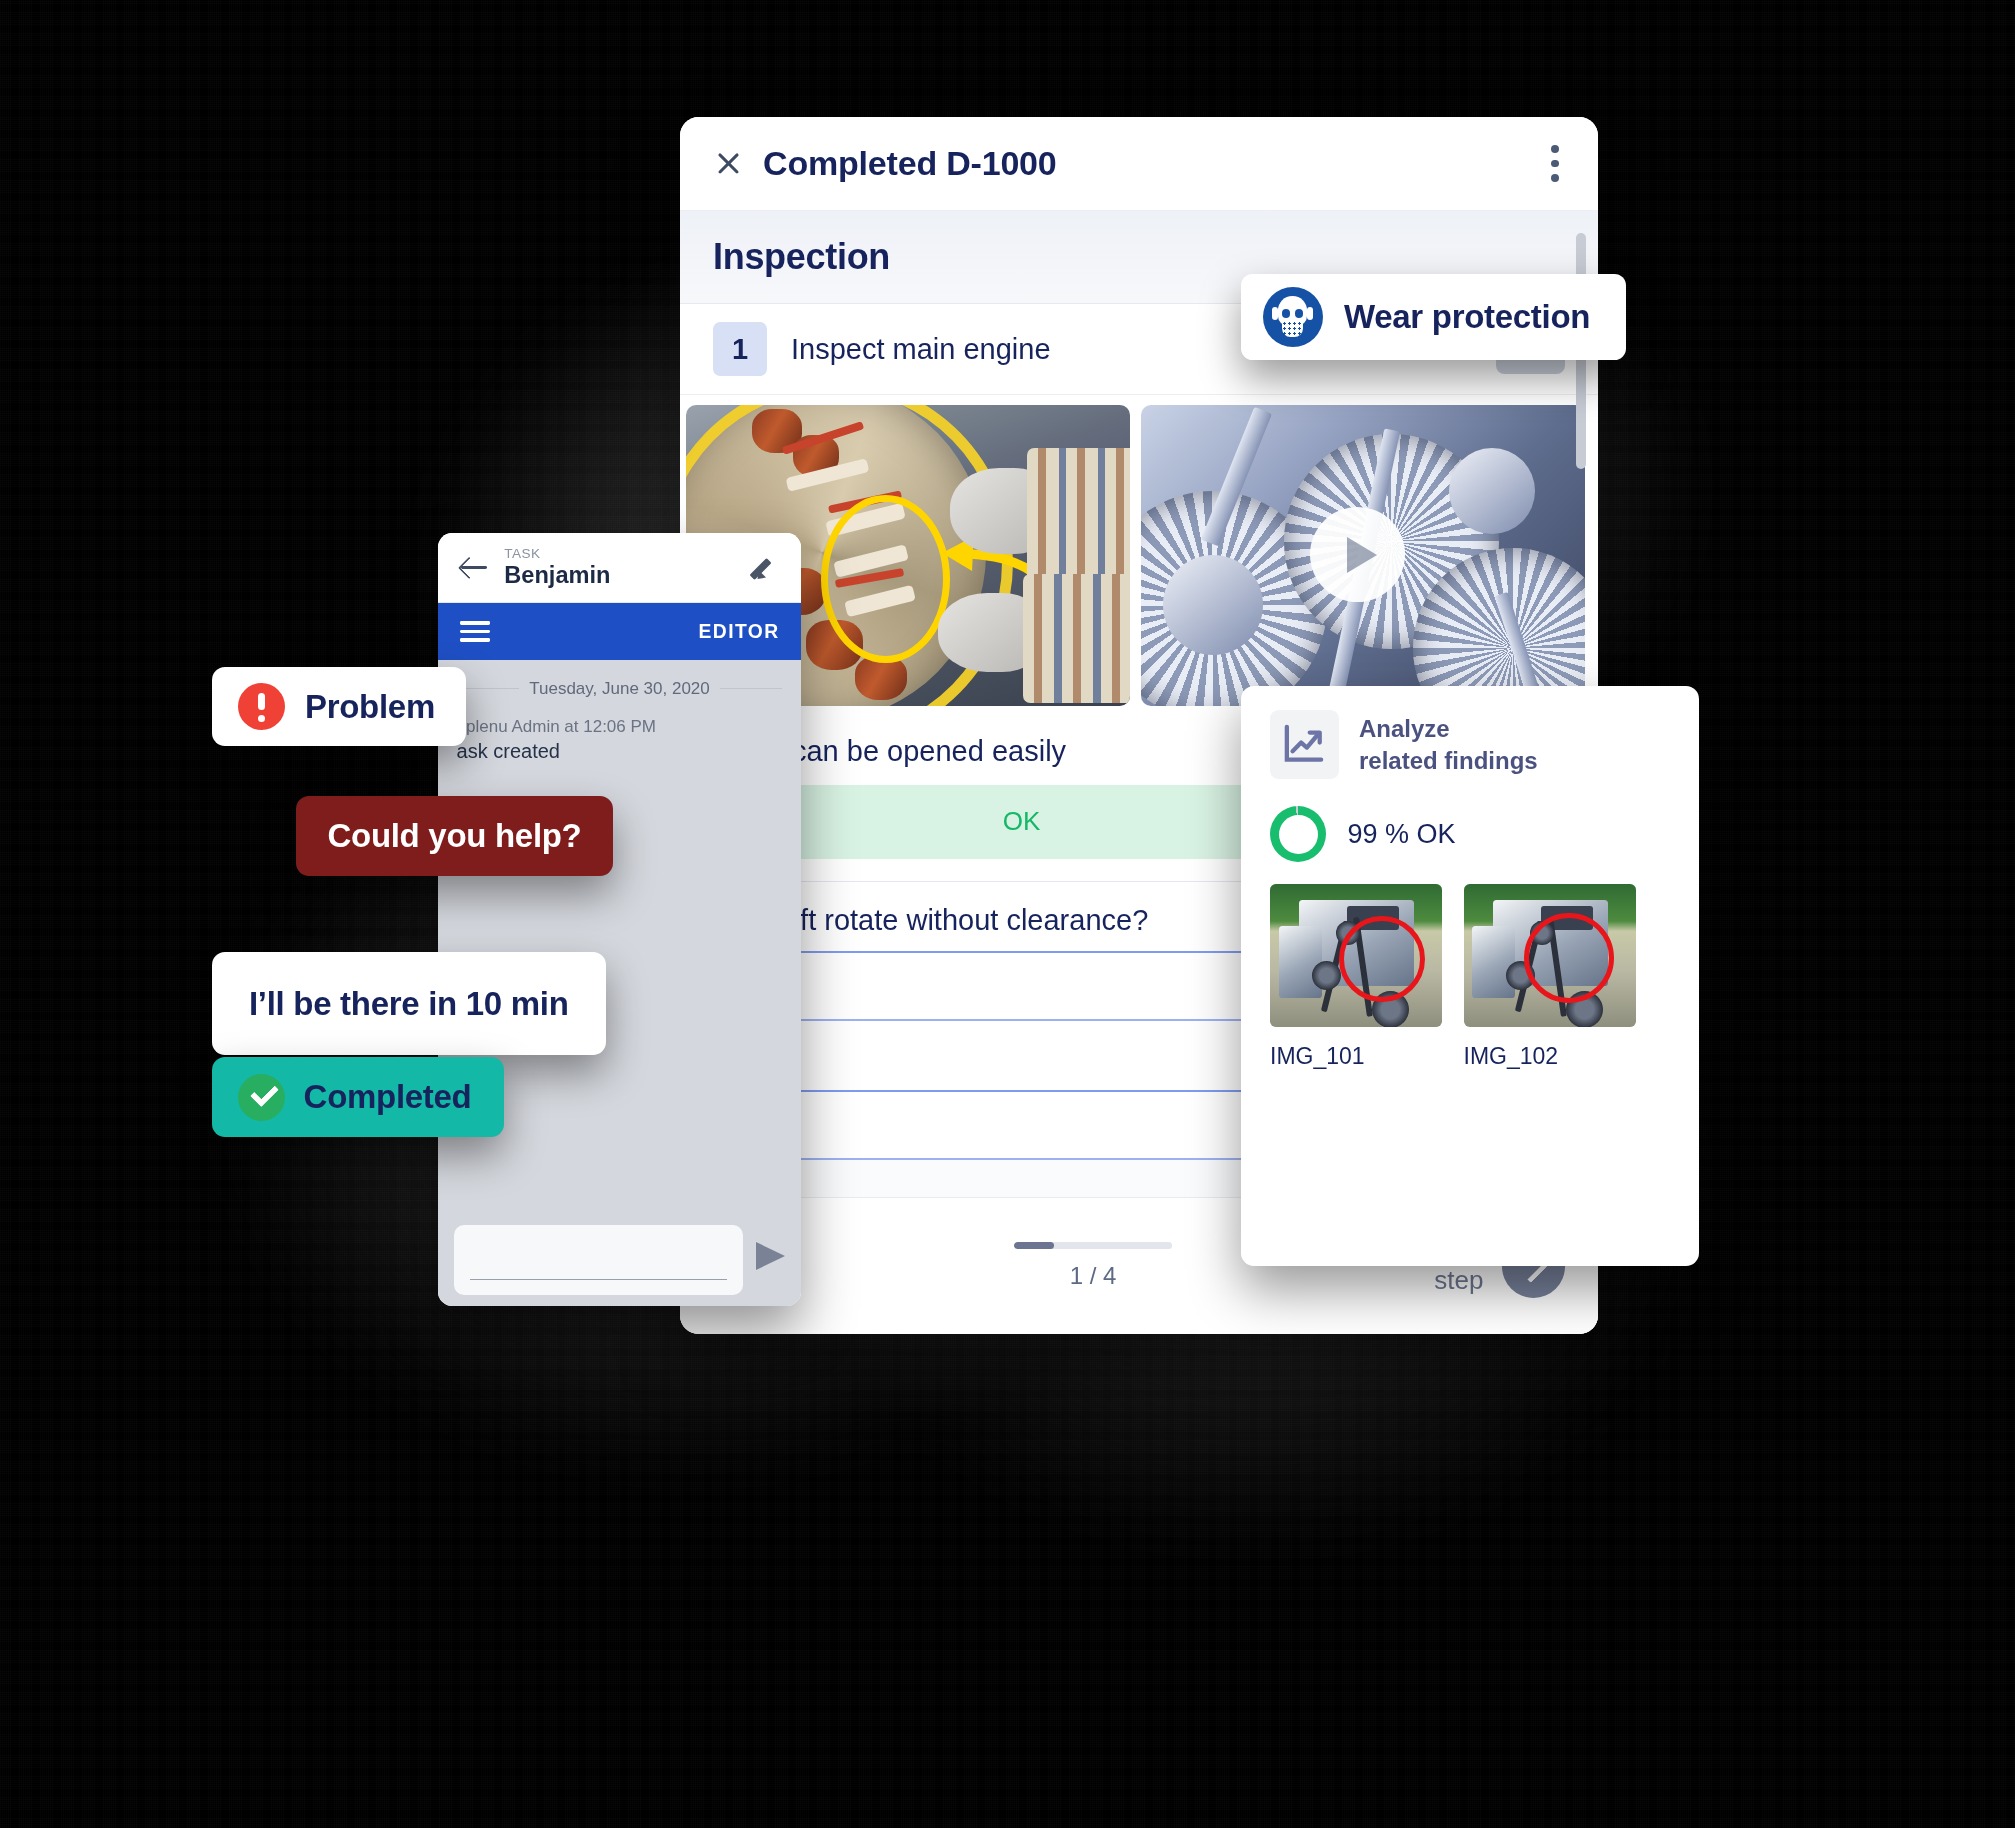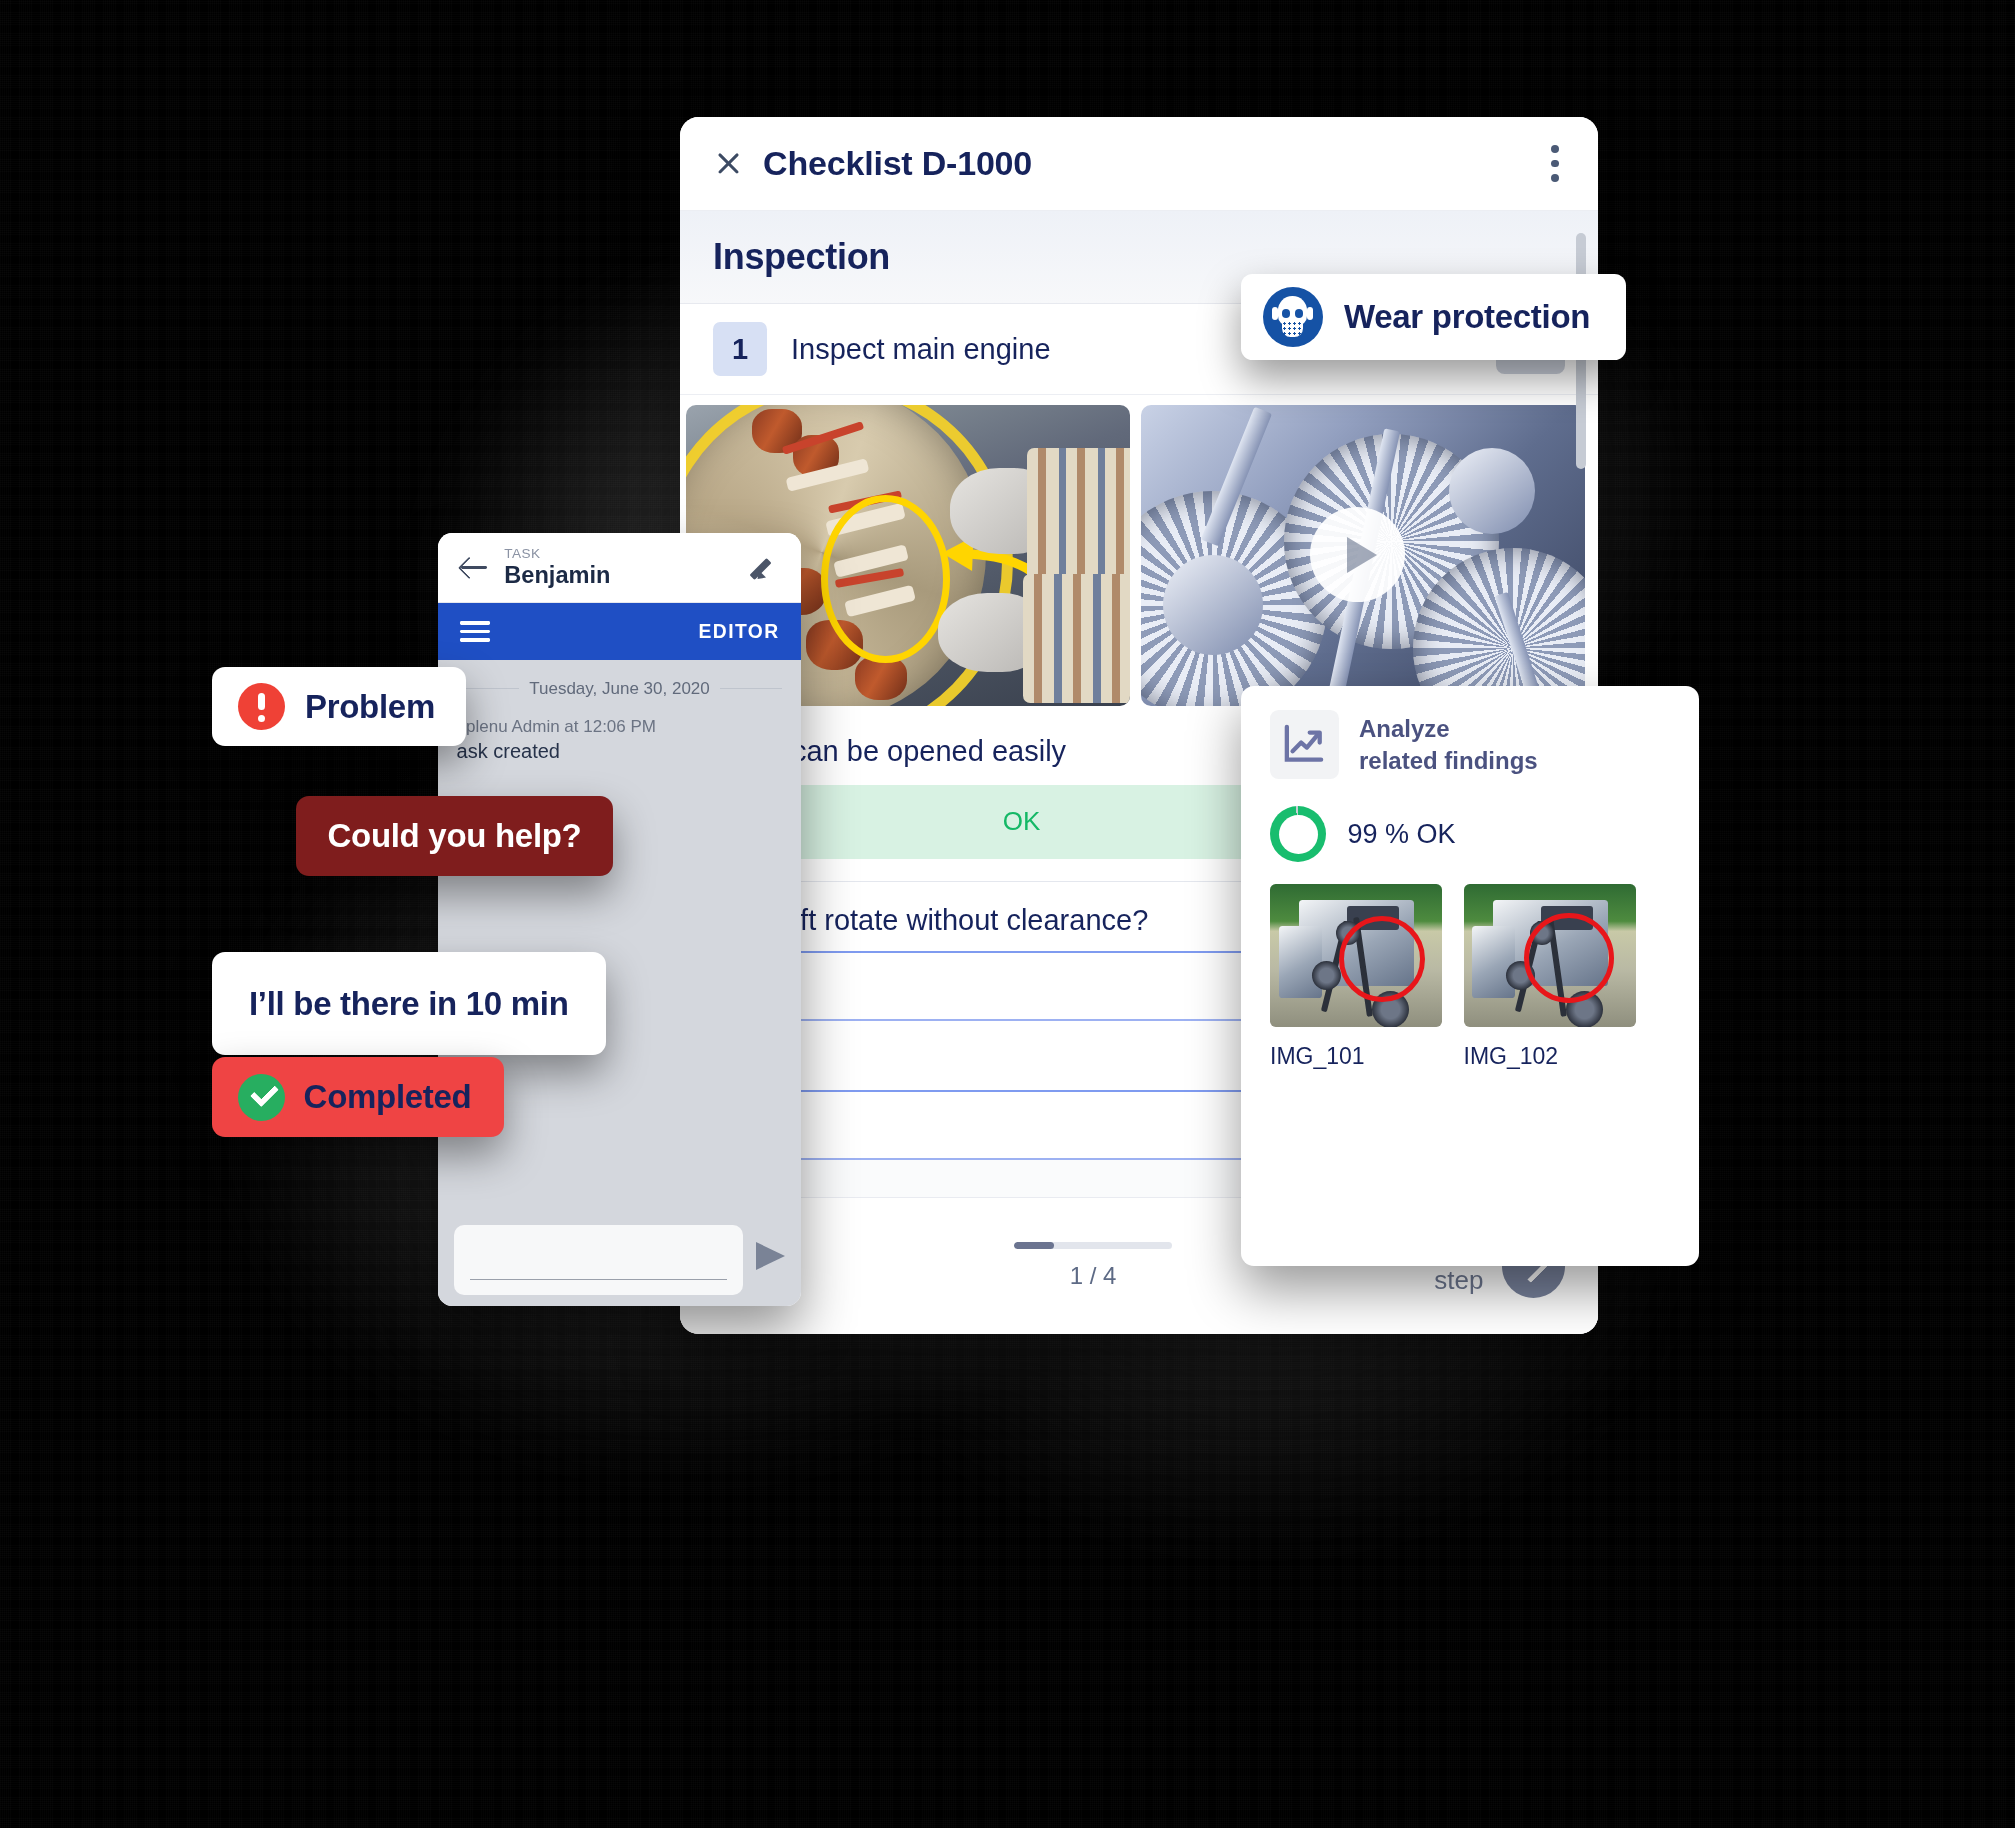--- a/index.html
+++ b/index.html
@@ -155,21 +155,21 @@
 
   
   .pill{position:absolute;border-radius:13px;display:flex;align-items:center;
         box-shadow:0 18.6px 40px rgba(0,0,0,.40);}
   #pill-problem{left:212px;top:667px;height:79px;padding:0 31.5px 0 26px;background:#fff;gap:20px;}
   .ico-alert{width:47px;height:47px;border-radius:50%;background:#ef4136;position:relative;flex:none;}
   .ico-alert:before{content:"";position:absolute;left:20px;top:10px;width:7.2px;height:17px;background:#fff;border-radius:3.6px;}
   .ico-alert:after{content:"";position:absolute;left:20px;top:31.5px;width:7.2px;height:7.2px;background:#fff;border-radius:50%;}
   #pill-help{left:296px;top:796px;height:80px;padding:0 31.5px;background:#7f1d1d;}
   #pill-eta{left:212px;top:952px;height:103px;padding:0 37px;background:#fff;}
-  #pill-done{left:212px;top:1057px;height:80px;padding:0 33px 0 26px;background:#ef4444;gap:18.6px;}
+  #pill-done{left:212px;top:1057px;height:80px;padding:0 33px 0 26px;background:#14b8a6;gap:18.6px;}
   .ico-check{width:47px;height:47px;border-radius:50%;background:#27ae60;position:relative;flex:none;}
   .ico-check:after{content:"";position:absolute;left:13.6px;top:11.5px;width:18.6px;height:10px;
                    border-left:6.4px solid #fff;border-bottom:6.4px solid #fff;transform:rotate(-45deg);border-radius:1.4px;}
   .pill-text{font-size:33px;font-weight:700;color:#16235c;letter-spacing:-0.3px;white-space:nowrap;}
   .pill-text.light{color:#fff;}
 
   
   #pill-wear{left:1241px;top:274px;height:86px;padding:0 36px 0 21.5px;background:#fff;gap:21.5px;border-radius:11.5px;}
   .ico-ppe{width:60px;height:60px;border-radius:50%;background:#1552a5;position:relative;flex:none;overflow:hidden;}
   .ppe-head{position:absolute;left:15.8px;top:8.6px;width:29px;height:30px;border-radius:14.3px 14.3px 10px 10px;background:#fff;}
@@ -208,21 +208,21 @@
 </head>
 <body>
 
 <div id="blob"></div>
 <div id="grain"></div>
 
 <div class="card" id="checklist">
 
   <div id="cl-titlebar">
     <div class="close-x"></div>
-    <div id="cl-title">Checklist D-1000</div>
+    <div id="cl-title">Completed D-1000</div>
     <div class="kebab">
         <i></i>
         <i></i>
         <i></i>
       </div>
   </div>
 
   <div id="cl-body">
 
     <div id="section-head">

